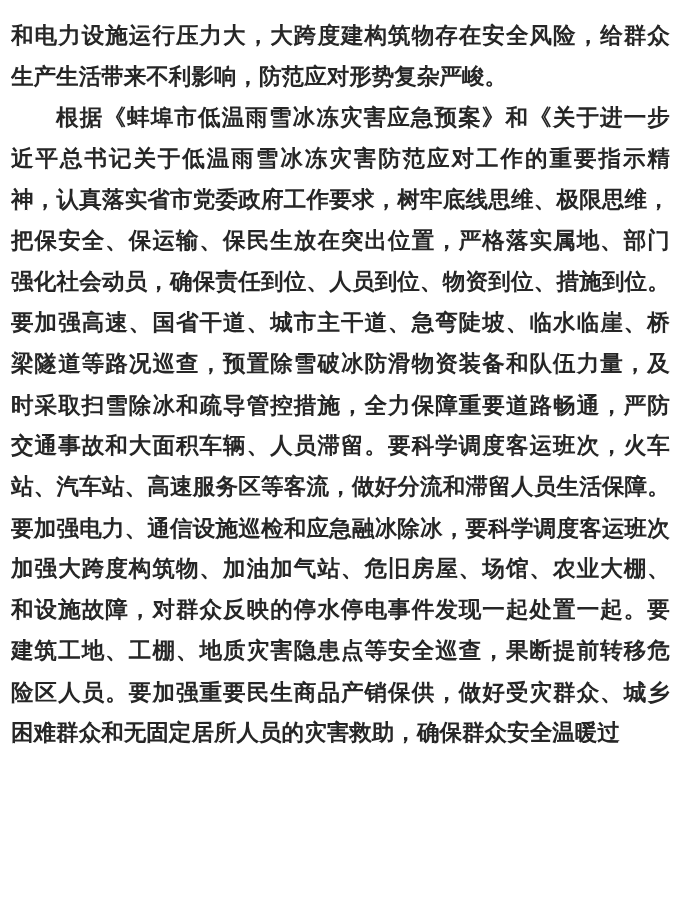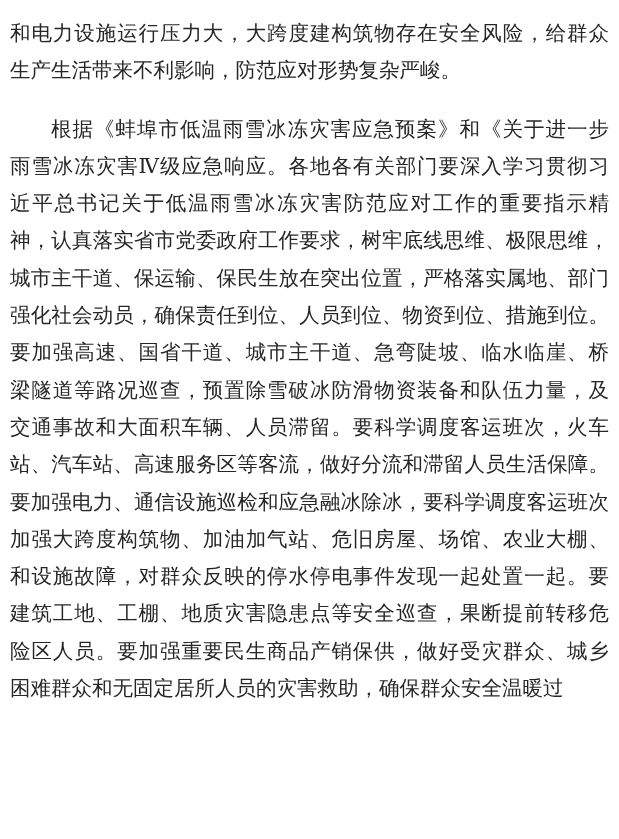--- a/index.html
+++ b/index.html
@@ -8,20 +8,21 @@
     background: #ffffff;
   }
   .page {
     position: relative;
     width: 619px;
     height: 729px;
     background: #ffffff;
     overflow: hidden;
     font-family: "Liberation Serif", "DejaVu Serif", serif;
     color: #262626;
+    font-weight: bold;
   }
   .doc-body {
     position: absolute;
     top: 15px;
     left: 10px;
     width: 599px;
   }
   .line {
     height: 37.3px;
     line-height: 37.3px;
@@ -30,38 +31,37 @@
     text-align-last: justify;
     overflow: hidden;
     white-space: normal;
   }
   .line.para-end {
     text-align: right;
     text-align-last: left;
   }
   .line.indent {
     text-indent: 41px;
-    margin-top: 21px;
   }
 </style>
 </head>
 <body>
 
 <div class="page">
   <div class="doc-body">
     <div class="line">和电力设施运行压力大，大跨度建构筑物存在安全风险，给群众</div>
     <div class="line para-end">生产生活带来不利影响，防范应对形势复杂严峻。</div>
     <div class="line indent">根据《蚌埠市低温雨雪冰冻灾害应急预案》和《关于进一步</div>
-    <div class="line">雨雪冰冻灾害Ⅳ级应急响应。各地各有关部门要深入学习贯彻习</div>
     <div class="line">近平总书记关于低温雨雪冰冻灾害防范应对工作的重要指示精</div>
     <div class="line">神，认真落实省市党委政府工作要求，树牢底线思维、极限思维，</div>
-    <div class="line">城市主干道、保运输、保民生放在突出位置，严格落实属地、部门</div>
+    <div class="line">把保安全、保运输、保民生放在突出位置，严格落实属地、部门</div>
     <div class="line">强化社会动员，确保责任到位、人员到位、物资到位、措施到位。</div>
     <div class="line">要加强高速、国省干道、城市主干道、急弯陡坡、临水临崖、桥</div>
     <div class="line">梁隧道等路况巡查，预置除雪破冰防滑物资装备和队伍力量，及</div>
+    <div class="line">时采取扫雪除冰和疏导管控措施，全力保障重要道路畅通，严防</div>
     <div class="line">交通事故和大面积车辆、人员滞留。要科学调度客运班次，火车</div>
     <div class="line">站、汽车站、高速服务区等客流，做好分流和滞留人员生活保障。</div>
     <div class="line">要加强电力、通信设施巡检和应急融冰除冰，要科学调度客运班次</div>
     <div class="line">加强大跨度构筑物、加油加气站、危旧房屋、场馆、农业大棚、</div>
     <div class="line">和设施故障，对群众反映的停水停电事件发现一起处置一起。要</div>
     <div class="line">建筑工地、工棚、地质灾害隐患点等安全巡查，果断提前转移危</div>
     <div class="line">险区人员。要加强重要民生商品产销保供，做好受灾群众、城乡</div>
     <div class="line para-end">困难群众和无固定居所人员的灾害救助，确保群众安全温暖过</div>
   </div>
 </div>

